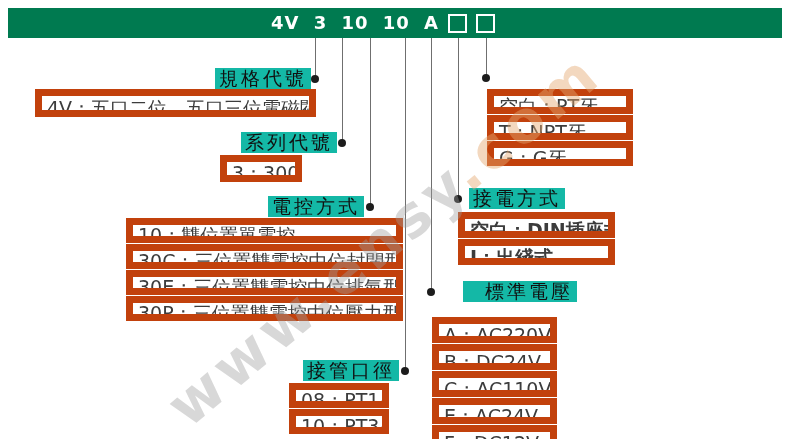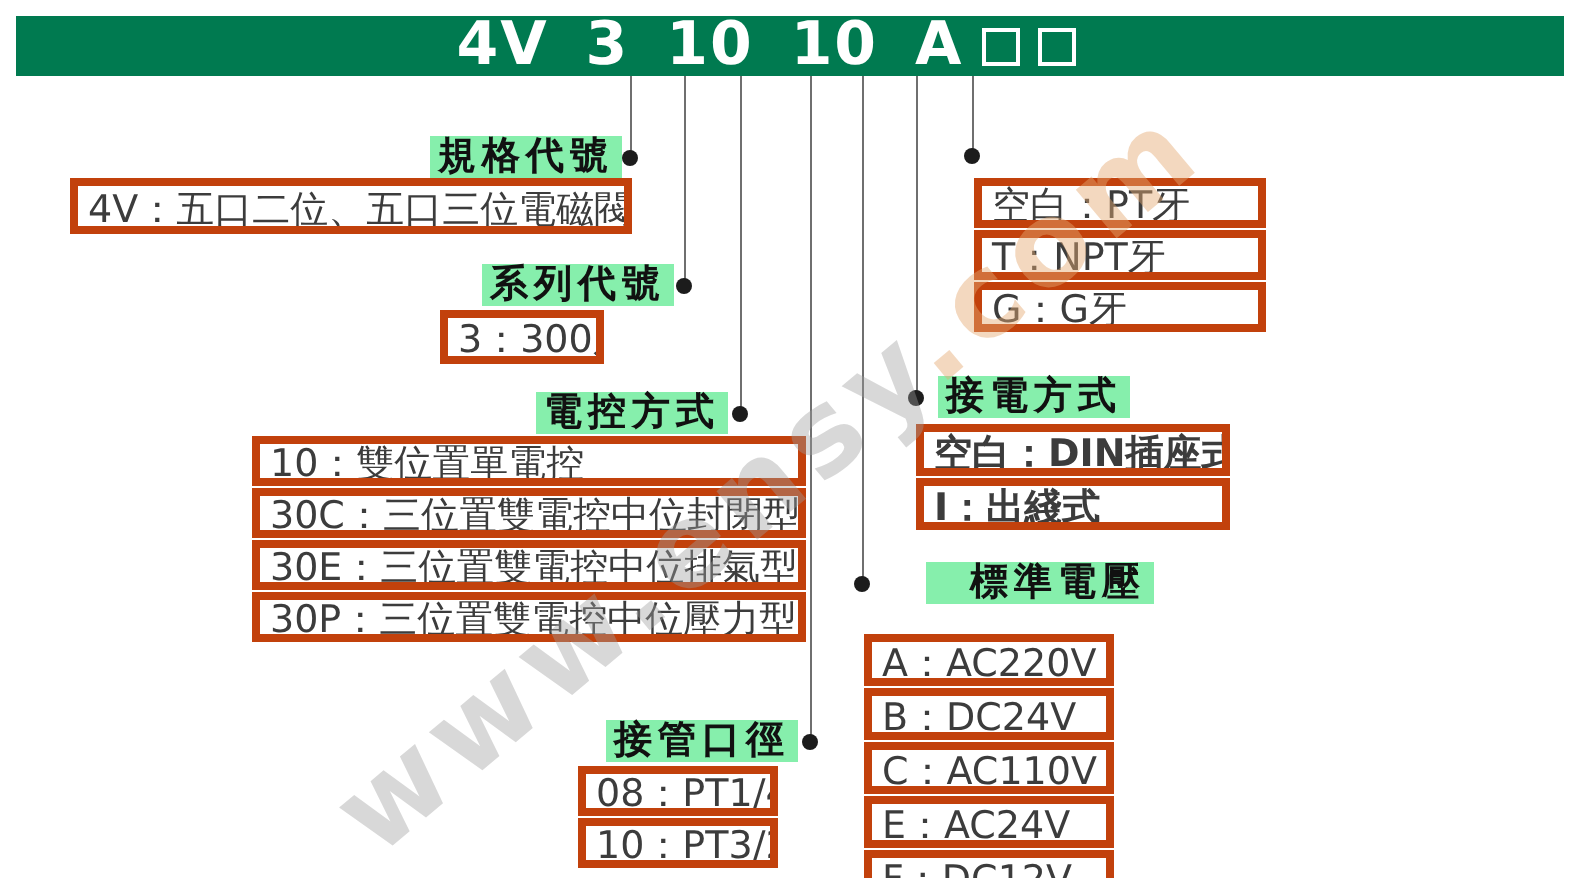--- a/index.html
+++ b/index.html
@@ -7,39 +7,39 @@
     position:relative;width:790px;height:439px;background:#ffffff;overflow:hidden;
     font-family:"DejaVu Sans",sans-serif;
   }
   
   #header-bar{
     position:absolute;left:8px;top:8px;width:774px;height:30px;
     background:#007a50;display:flex;align-items:center;justify-content:center;
     padding-right:24px;box-sizing:border-box;
   }
   #header-bar .model{
-    color:#ffffff;font-weight:bold;font-size:30px;letter-spacing:1px;word-spacing:7px;
+    color:#ffffff;font-weight:bold;font-size:18px;letter-spacing:1px;word-spacing:7px;
     line-height:30px;
   }
   .ph-square{
     display:inline-block;width:15px;height:15px;border:2px solid #ffffff;
     margin-left:9px;vertical-align:-1px;
   }
   
   .vline{position:absolute;width:1.5px;background:#6f6f6f;top:38px;}
   .dot{position:absolute;width:8px;height:8px;border-radius:50%;background:#1c1c1c;}
   
   .sec-label{
-    position:absolute;height:21px;line-height:21px;background:#86efac;color:#111111;
-    font-size:19px;font-weight:bold;letter-spacing:3px;padding:0 4px;white-space:nowrap;
+    position:absolute;height:21px;line-height:21px;background:#14b8a6;color:#111111;
+    font-size:19px;font-weight:normal;letter-spacing:3px;padding:0 4px;white-space:nowrap;
   }
   
   .vtable{position:absolute;}
   .trow{
-    box-sizing:border-box;border:4px solid #c2410c;background:#ffffff;color:#3c3c3c;
+    box-sizing:border-box;border:7px solid #c2410c;background:#ffffff;color:#3c3c3c;
     font-size:19px;padding-left:5px;white-space:nowrap;overflow:hidden;
     margin-bottom:1px;
   }
   #tbl-spec .trow{width:281px;height:28px;line-height:24px;}
   #tbl-series .trow{width:82px;height:27px;line-height:23px;text-align:right;}
   #tbl-control .trow{width:277px;height:25px;line-height:21px;margin-left:28px;}
   #tbl-port .trow{width:100px;height:25px;line-height:21px;}
   #tbl-voltage .trow{width:125px;height:26px;line-height:22px;}
   #tbl-wiring .trow{width:157px;height:26px;line-height:22px;font-weight:bold;}
   #tbl-thread .trow{width:146px;height:25px;line-height:21px;}

